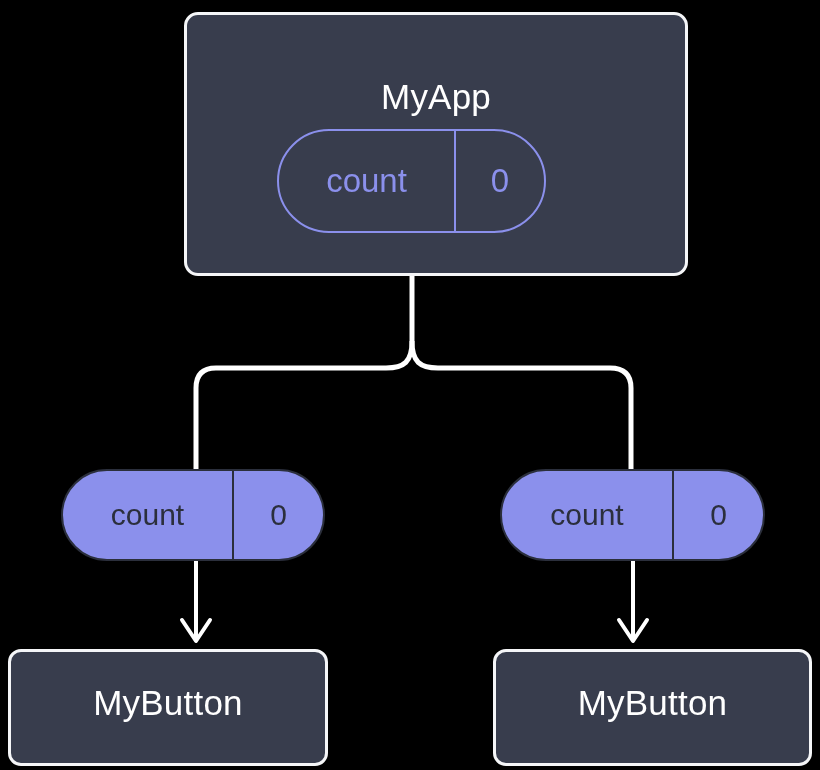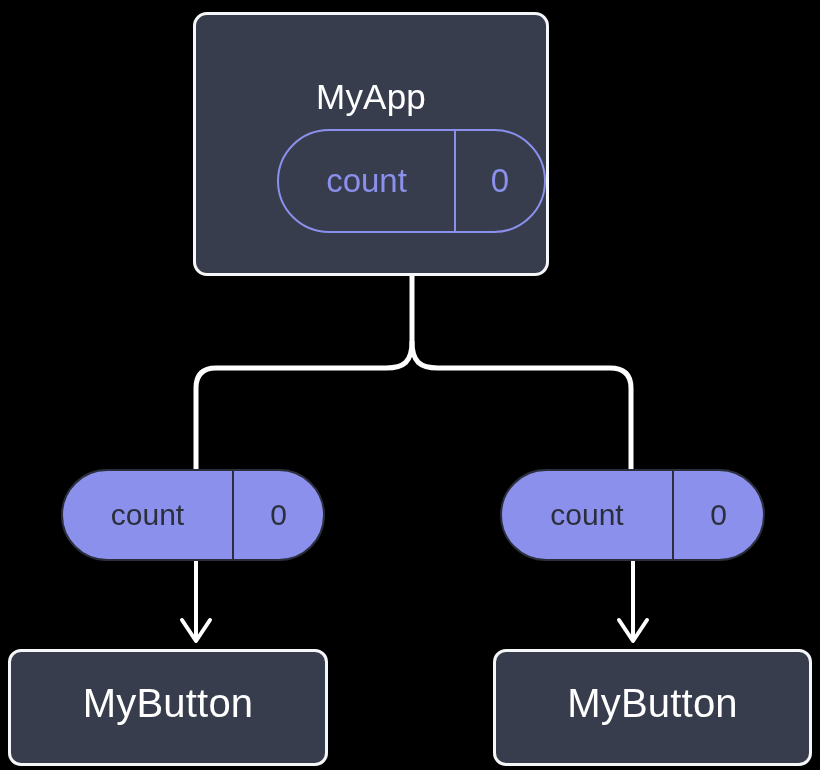--- a/index.html
+++ b/index.html
@@ -40,41 +40,41 @@
     left: 0;
     right: 0;
     text-align: center;
     color: #ffffff;
     font-weight: 400;
     letter-spacing: 0.2px;
     white-space: nowrap;
   }
 
   #app-box {
-    left: 193px;
+    left: 184px;
     top: 12px;
-    width: 356px;
+    width: 504px;
     height: 264px;
   }
   #app-title {
     top: 60px;
     font-size: 35px;
     line-height: 44px;
   }
 
   .button-box {
     top: 649px;
     height: 117px;
     border-radius: 13px;
   }
   #button-box-left  { left: 8px;   width: 320px; }
   #button-box-right { left: 493px; width: 319px; }
   .button-title {
     top: 29px;
-    font-size: 40px;
+    font-size: 35px;
     line-height: 44px;
   }
 
   
   .pill {
     position: absolute;
     box-sizing: border-box;
     display: flex;
     align-items: stretch;
     border-radius: 999px;

